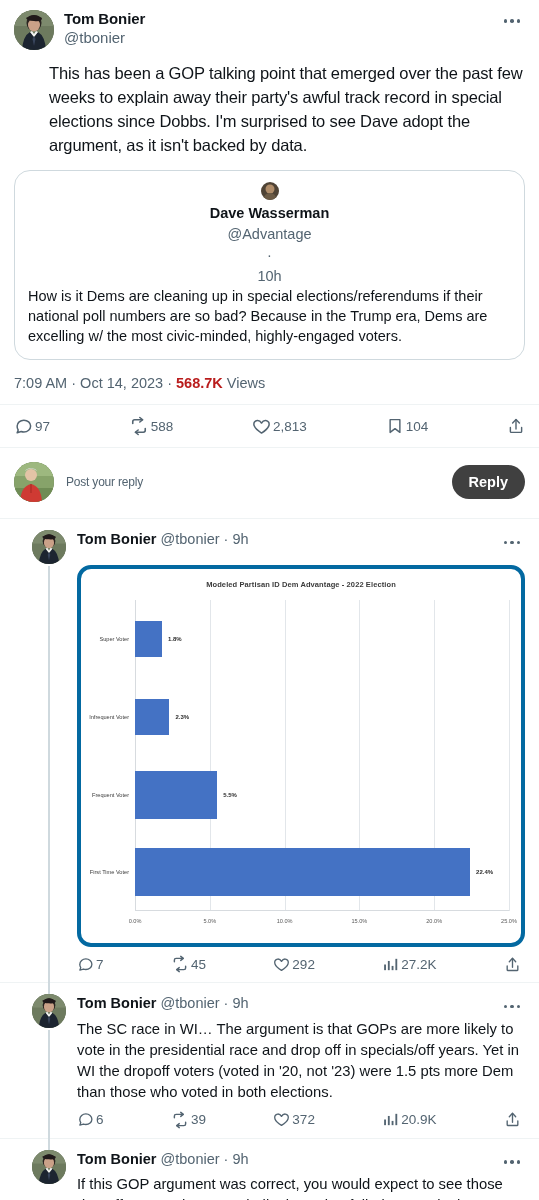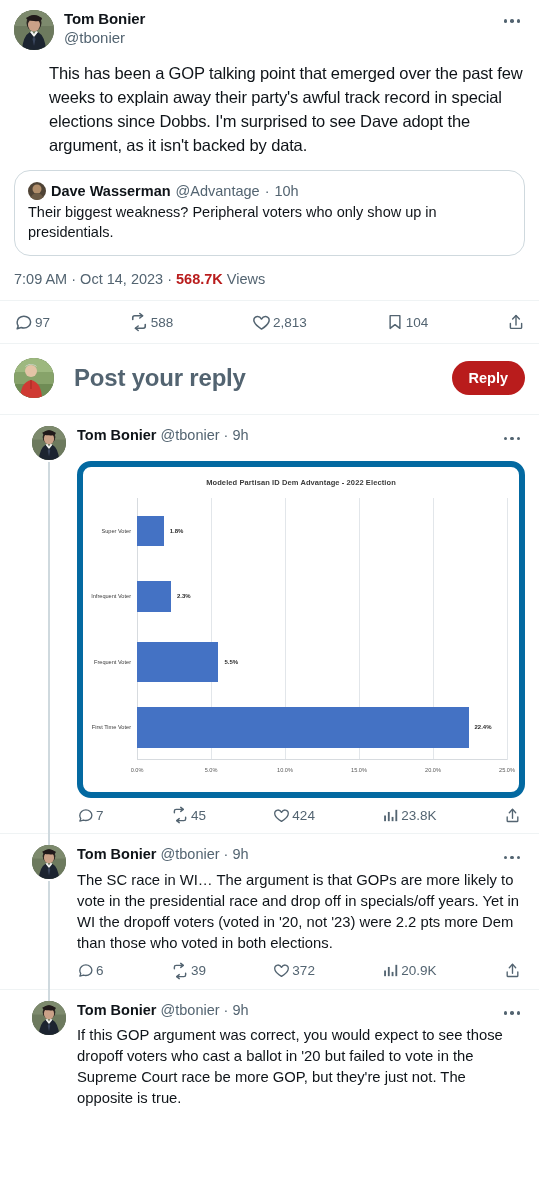--- a/index.html
+++ b/index.html
@@ -45,21 +45,21 @@
     margin-top: 11px; letter-spacing: -0.15px; margin-left: 35px;
   }
 
   
   .quote-card {
     margin-top: 13px;
     border: 1px solid #cfd9de;
     border-radius: 16px;
     padding: 11px 13px 13px 13px;
   }
-  .q-head { display: flex; align-items: center; gap: 5px; flex-wrap: wrap; }
+  .q-head { display: flex; align-items: center; gap: 5px; flex-wrap: wrap; flex-direction: column; }
   .q-avatar { width: 18px; height: 18px; border-radius: 50%; overflow: hidden; flex: 0 0 auto; }
   .q-avatar svg { width: 100%; height: 100%; display: block; }
   .q-name { font-size: 14.5px; font-weight: bold; color: #0f1419; }
   .q-handle { font-size: 14.5px; color: #536471; }
   .q-sep { font-size: 14.5px; color: #536471; }
   .q-time { font-size: 14.5px; color: #536471; }
   .q-body { font-size: 14.5px; line-height: 20px; color: #0f1419; margin-top: 2px; }
   .q-body p + p { margin-top: 19px; }
 
   
@@ -83,26 +83,26 @@
   .act svg { display: block; }
   .act .cnt { font-size: 13.5px; color: #536471; }
   .actions.main .act { flex: 0 0 auto; }
 
   
   .composer {
     display: flex; align-items: center;
     padding: 14px 14px 16px 14px;
   }
   .composer .ph {
-    flex: 1 1 auto; margin-left: 20px;
-    font-size: 24px; color: #536471; letter-spacing: -0.2px; font-weight: bold;
+    flex: 1 1 auto; margin-left: 12px;
+    font-size: 12px; color: #536471; letter-spacing: -0.2px;
   }
   .reply-btn {
     flex: 0 0 auto;
-    background: #b91c1c; color: #ffffff;
+    background: #404040; color: #ffffff;
     border: none; border-radius: 999px;
     font-size: 14.5px; font-weight: bold;
     padding: 9px 17px;
     font-family: inherit;
     cursor: pointer;
   }
 
   .thick-divider { height: 1px; background: #eff3f4; }
 
   
@@ -124,25 +124,25 @@
   .r-head .txt { flex: 1 1 auto; font-size: 14.5px; line-height: 19px; }
   .r-name { font-weight: bold; color: #0f1419; font-size: 14.5px; }
   .r-handle, .r-dot, .r-time { color: #536471; font-size: 14.5px; }
   .r-body { font-size: 14.8px; line-height: 21px; color: #0f1419; margin-top: 1px; }
 
   .actions.reply-actions { padding: 8px 0 9px 0; }
 
   
   .chart-card {
     margin-top: 12px;
-    border: 6px solid #0369a1;
+    border: 4px solid #0369a1;
     border-radius: 14px;
     background: #fff;
     overflow: hidden;
-    height: 337px;
+    height: 382px;
     position: relative;
   }
   .chart-title {
     text-align: center;
     font-size: 7.5px;
     font-weight: bold;
     color: #3b3b3b;
     padding-top: 11px;
     letter-spacing: 0.1px;
   }
@@ -228,21 +228,21 @@
             <circle cx="9" cy="7" r="4.5" fill="#b08d6a"></circle>
             <path d="M2 18 Q3.5 11 9 11 Q14.5 11 16 18 Z" fill="#6b5a45"></path>
           </svg>
         </span>
         <span class="q-name">Dave Wasserman</span>
         <span class="q-handle">@Advantage</span>
         <span class="q-sep">·</span>
         <span class="q-time">10h</span>
       </div>
       <div class="q-body">
-        <p>Their biggest weakness? Peripheral voters who only show up in presidentials.</p>
+        <p>How is it Dems are cleaning up in special elections/referendums if their national poll numbers are so bad? Because in the Trump era, Dems are excelling w/ the most civic-minded, highly-engaged voters.</p>
       </div>
     </div>
 
     <div class="ts-row">
       <span>7:09 AM</span>
       <span>·</span>
       <span>Oct 14, 2023</span>
       <span>·</span>
       <b>568.7K</b>
       <span>Views</span>
@@ -395,30 +395,30 @@
             <path d="M13 1.8 16.4 4.5 13 7.2" stroke-linecap="round" stroke-linejoin="round"></path>
             <path d="M19.5 15v2.2a2.3 2.3 0 0 1-2.3 2.3H8" stroke-linecap="round"></path>
             <path d="M11 16.8 7.6 19.5 11 22.2" stroke-linecap="round" stroke-linejoin="round"></path>
           </svg>
           <span class="cnt">45</span>
         </div>
         <div class="act">
           <svg width="17" height="17" viewBox="0 0 24 24" fill="none" stroke="#536471" stroke-width="1.9">
             <path d="M12 20.3s-7.6-4.7-9.2-9.1C1.5 7.8 3.4 4.6 6.6 4.3 9 4.1 11 5.8 12 7.6c1-1.8 3-3.5 5.4-3.3 3.2.3 5.1 3.5 3.8 6.9-1.6 4.4-9.2 9.1-9.2 9.1z" stroke-linejoin="round"></path>
           </svg>
-          <span class="cnt">424</span>
+          <span class="cnt">292</span>
         </div>
         <div class="act">
           <svg width="17" height="17" viewBox="0 0 24 24">
             <rect x="3" y="12" width="2.6" height="8" fill="#536471"></rect>
             <rect x="8.3" y="7" width="2.6" height="13" fill="#536471"></rect>
             <rect x="13.6" y="14" width="2.6" height="6" fill="#536471"></rect>
             <rect x="18.9" y="4" width="2.6" height="16" fill="#536471"></rect>
           </svg>
-          <span class="cnt">23.8K</span>
+          <span class="cnt">27.2K</span>
         </div>
         <div class="act">
           <svg width="17" height="17" viewBox="0 0 24 24" fill="none" stroke="#536471" stroke-width="1.9">
             <path d="M12 16V3.5" stroke-linecap="round"></path>
             <path d="M7.5 8 12 3.3 16.5 8" stroke-linecap="round" stroke-linejoin="round"></path>
             <path d="M4.5 14v5.3a1.2 1.2 0 0 0 1.2 1.2h12.6a1.2 1.2 0 0 0 1.2-1.2V14" stroke-linecap="round"></path>
           </svg>
         </div>
       </div>
     </div>
@@ -452,21 +452,21 @@
           <span class="r-time">9h</span>
         </div>
         <div class="more-btn">
           <span class="dots">
               <i></i>
               <i></i>
               <i></i>
             </span>
         </div>
       </div>
-      <div class="r-body">The SC race in WI… The argument is that GOPs are more likely to vote in the presidential race and drop off in specials/off years. Yet in WI the dropoff voters (voted in '20, not '23) were 2.2 pts more Dem than those who voted in both elections.</div>
+      <div class="r-body">The SC race in WI… The argument is that GOPs are more likely to vote in the presidential race and drop off in specials/off years. Yet in WI the dropoff voters (voted in '20, not '23) were 1.5 pts more Dem than those who voted in both elections.</div>
       <div class="actions reply-actions" style="justify-content:space-between;padding-right:4px;">
         <div class="act">
           <svg width="17" height="17" viewBox="0 0 24 24" fill="none" stroke="#536471" stroke-width="1.9">
             <path d="M21 11.5a8.5 7.5 0 0 1-8.5 7.5c-1.2 0-2.4-.2-3.4-.6L4 20l1.3-3.6A7.3 7.3 0 0 1 4 11.5 8.5 7.5 0 0 1 12.5 4 8.5 7.5 0 0 1 21 11.5z" stroke-linejoin="round"></path>
           </svg>
           <span class="cnt">6</span>
         </div>
         <div class="act">
           <svg width="18" height="18" viewBox="0 0 24 24" fill="none" stroke="#536471" stroke-width="1.9">
             <path d="M4.5 9V6.8A2.3 2.3 0 0 1 6.8 4.5H16" stroke-linecap="round"></path>

